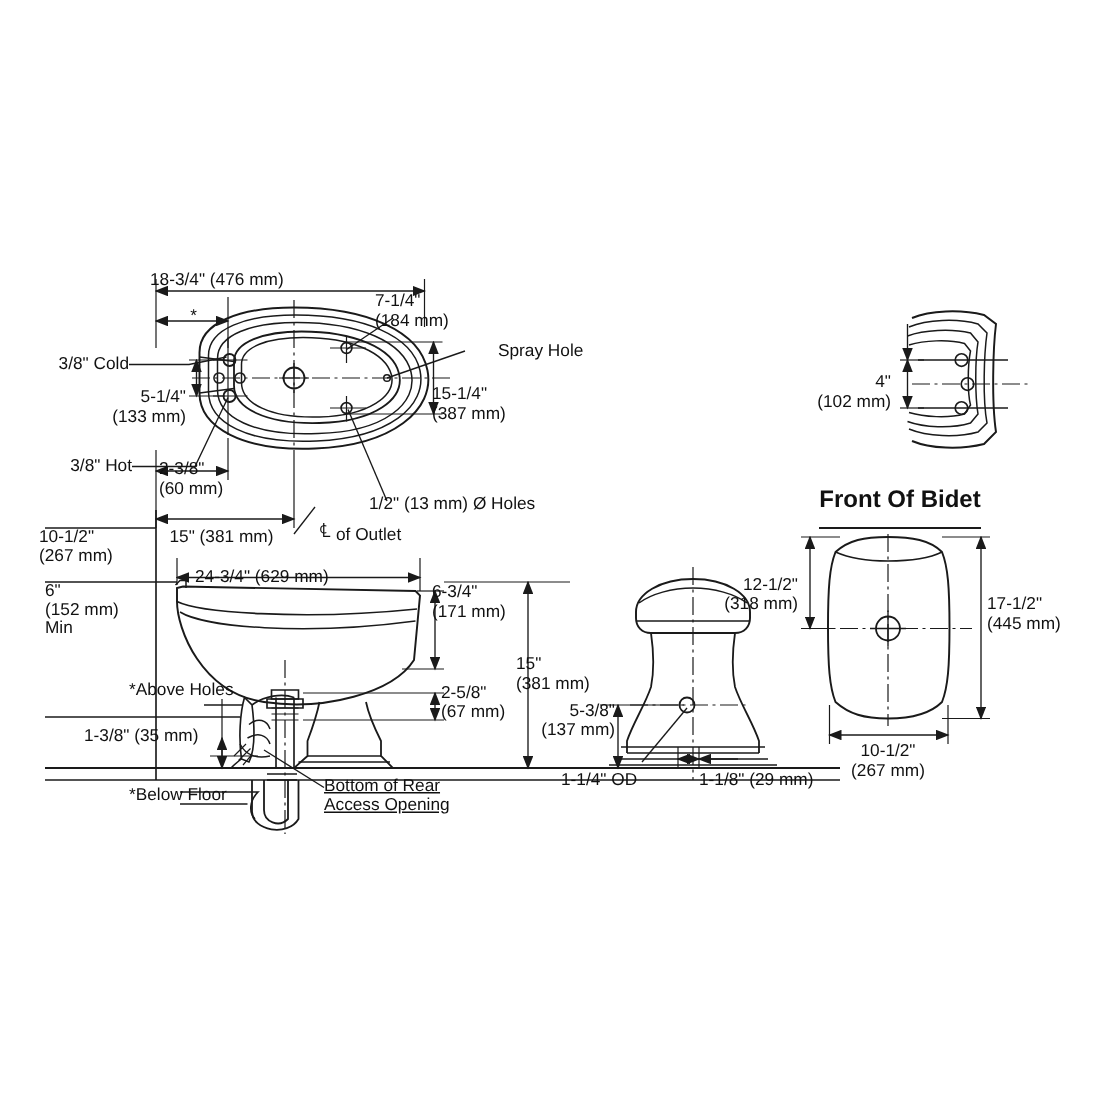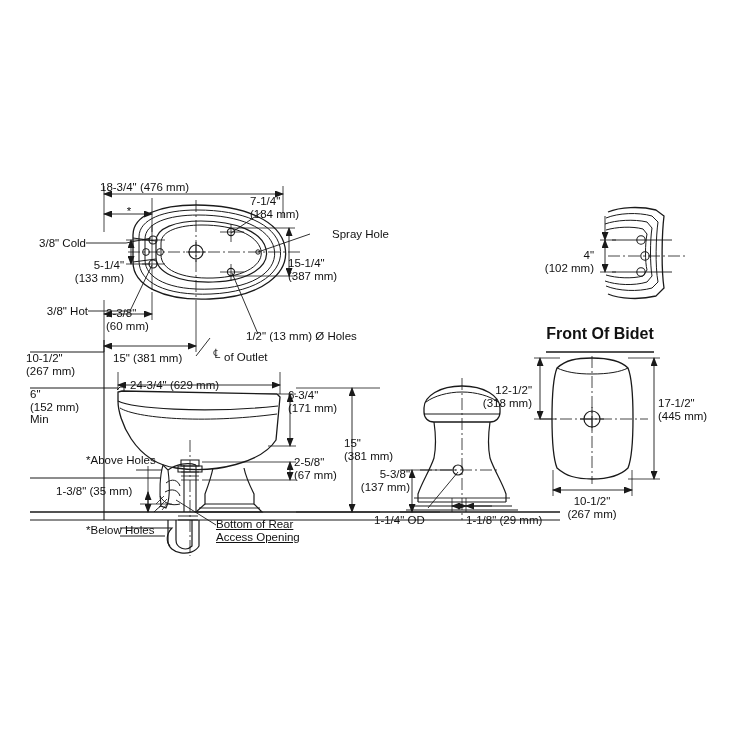--- a/index.html
+++ b/index.html
@@ -286,21 +286,21 @@
 <div class="lbl" style="left:26px;top:352px;">10-1/2"
 (267 mm)</div>
 <div class="lbl" style="left:30px;top:388px;">6"
 (152 mm)
 Min</div>
 <div class="lbl" style="left:130px;top:379px;">24-3/4" (629 mm)</div>
 <div class="lbl" style="left:288px;top:389px;">6-3/4"
 (171 mm)</div>
 <div class="lbl" style="left:86px;top:454px;">*Above Holes</div>
 <div class="lbl" style="left:56px;top:485px;">1-3/8" (35 mm)</div>
-<div class="lbl" style="left:86px;top:524px;">*Below Holes</div>
+<div class="lbl" style="left:86px;top:524px;">*Below Floor</div>
 <div class="lbl" style="left:216px;top:518px;text-decoration:underline;">Bottom of Rear
 Access Opening</div>
 <div class="lbl" style="left:294px;top:456px;">2-5/8"
 (67 mm)</div>
 
 <div class="lbl" style="left:344px;top:437px;">15"
 (381 mm)</div>
 <div class="lbl r" style="left:282px;top:468px;width:128px;">5-3/8"
 (137 mm)</div>
 <div class="lbl" style="left:374px;top:514px;">1-1/4" OD</div>

